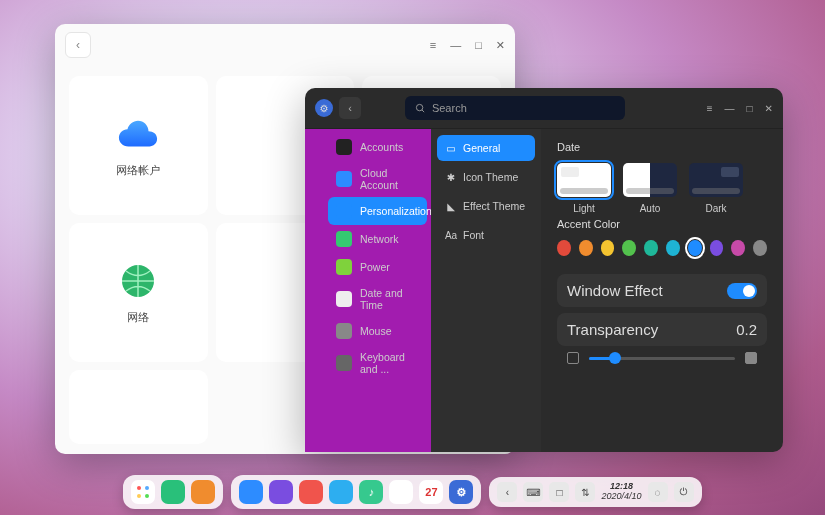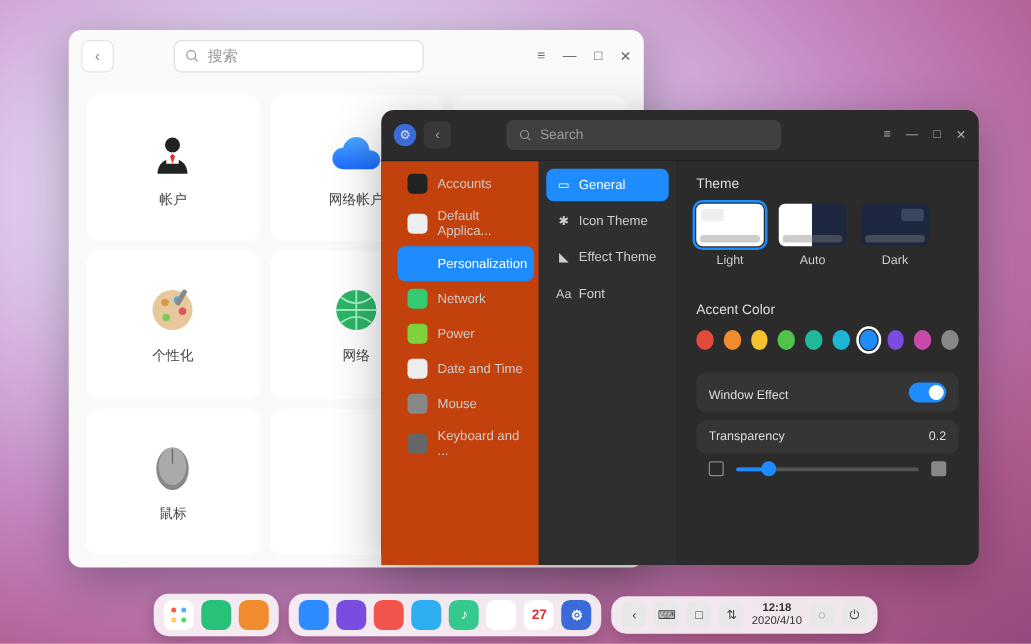--- a/index.html
+++ b/index.html
@@ -14,94 +14,76 @@
   .lw-winbtns { display:flex; gap:14px; margin-left:auto; color:#666; font-size:11px;}
   .lw-winbtns span{ cursor:pointer; }
   .tiles { flex:1; padding:10px 14px; display:grid; grid-template-columns:repeat(3,1fr); gap:8px; }
   .tile { background:#fff; border-radius:10px; display:flex; flex-direction:column; align-items:center; justify-content:center; gap:8px; font-size:11px; color:#444; padding:10px 4px;}
   .tile .ico { width:42px; height:42px; display:flex; align-items:center; justify-content:center; }
   
   .dark-win { left: 305px; top: 88px; width: 478px; height: 364px; background:#2b2b2b; color:#ddd; display:flex; flex-direction:column; font-size:11px;}
   .dw-header { display:flex; align-items:center; gap:6px; padding:8px 10px; border-bottom:1px solid #222;}
   .dw-logo { width:18px; height:18px; border-radius:50%; background:#3a6bd6; display:flex; align-items:center; justify-content:center; font-size:10px;}
   .dw-back { width:22px; height:22px; border-radius:5px; background:#383838; display:flex; align-items:center; justify-content:center; font-size:11px; color:#aaa;}
-  .dw-search { flex:0 0 220px; margin:0 auto; height:24px; background:#404040; border-radius:6px; display:flex; align-items:center; gap:6px; padding:0 10px; color:#999;}
+  .dw-search { flex:0 0 220px; margin:0 auto; height:24px; background:#0f172a; border-radius:6px; display:flex; align-items:center; gap:6px; padding:0 10px; color:#999;}
   .dw-winbtns { display:flex; gap:12px; margin-left:auto; color:#aaa; font-size:10px;}
   .dw-body { flex:1; display:flex; min-height:0;}
-  .sidebar { width:126px; background:#c2410c; overflow-y:auto; padding:4px 4px 4px 13px;}
+  .sidebar { width:126px; background:#a21caf; overflow-y:auto; padding:4px 4px 4px 23px;}
   .sidebar::-webkit-scrollbar{width:4px}.sidebar::-webkit-scrollbar-thumb{background:#444;border-radius:2px}
   .sb-item { display:flex; align-items:center; gap:8px; padding:6px 8px; border-radius:6px; color:#ccc; font-size:10.5px; cursor:pointer;}
   .sb-item.active { background:#1e8cff; color:#fff;}
   .sb-ico { width:16px; height:16px; border-radius:4px; flex-shrink:0; display:flex; align-items:center; justify-content:center; font-size:10px; color:#fff;}
   .subnav { width:110px; background:#2f2f2f; padding:6px;}
   .sn-item { display:flex; align-items:center; gap:6px; padding:7px 8px; border-radius:6px; color:#ccc; font-size:10.5px; cursor:pointer; margin-bottom:3px;}
   .sn-item.active { background:#1e8cff; color:#fff;}
   .sn-ico{width:12px;height:12px;display:flex;align-items:center;justify-content:center;font-size:10px;}
   .content { flex:1; padding:12px 16px; overflow:auto;}
   .sec-title { font-size:11px; color:#ddd; margin-bottom:10px;}
-  .theme-row { display:flex; gap:12px; margin-bottom:28px;}
+  .theme-row { display:flex; gap:12px; margin-bottom:4px;}
   .theme-opt { display:flex; flex-direction:column; align-items:center; gap:6px; font-size:10px; color:#ccc;}
   .theme-thumb { width:54px; height:34px; border-radius:5px; position:relative; overflow:hidden;}
   .theme-thumb.sel { outline:2px solid #1e8cff; outline-offset:1px;}
   .tb-light{background:#fff}.tb-light::after{content:"";position:absolute;left:4px;top:4px;width:18px;height:10px;background:#eee;border-radius:2px}
   .tb-auto{background:linear-gradient(90deg,#fff 50%,#1e2740 50%)}
   .tb-dark{background:#1e2740}.tb-dark::after{content:"";position:absolute;right:4px;top:4px;width:18px;height:10px;background:#3a4560;border-radius:2px}
   .theme-thumb::before{content:"";position:absolute;left:3px;right:3px;bottom:3px;height:6px;background:rgba(128,128,128,.4);border-radius:3px}
   .acc-row { display:flex; gap:8px; margin-bottom:18px;}
   .acc { width:16px; height:16px; border-radius:50%; cursor:pointer;}
   .acc.sel { outline:2px solid #fff; outline-offset:1px;}
-  .row { display:flex; align-items:flex-end; justify-content:space-between; padding:8px 10px; background:#353535; border-radius:8px; margin-bottom:6px; font-size:10px;}
+  .row { display:flex; align-items:flex-end; justify-content:space-between; padding:8px 10px; background:#353535; border-radius:8px; margin-bottom:6px; font-size:15px;}
   .toggle { width:30px; height:16px; border-radius:10px; background:#1e8cff; position:relative;}
   .toggle::after{content:"";position:absolute;right:2px;top:2px;width:12px;height:12px;background:#fff;border-radius:50%}
   .slider-row { display:flex; align-items:center; gap:10px; padding:6px 10px;}
   .slider { flex:1; height:3px; background:#555; border-radius:2px; position:relative;}
   .slider::before{content:"";position:absolute;left:0;top:0;height:100%;width:18%;background:#1e8cff;border-radius:2px}
   .slider::after{content:"";position:absolute;left:18%;top:50%;transform:translate(-50%,-50%);width:12px;height:12px;background:#1e8cff;border-radius:50%}
   .ico-sq{width:12px;height:12px;border:1px solid #888;border-radius:2px}
   
   .dock-wrap { position:absolute; left:0; right:0; bottom:6px; display:flex; align-items:center; justify-content:center; pointer-events:none;}
   .dock { pointer-events:auto; display:flex; align-items:center; gap:8px;}
   .dock-seg { background:rgba(255,255,255,.85); border-radius:12px; padding:5px 8px; display:flex; align-items:center; gap:6px; box-shadow:0 4px 12px rgba(0,0,0,.2);}
   .dock-ico { width:24px; height:24px; border-radius:7px; display:flex; align-items:center; justify-content:center; font-size:13px; color:#fff;}
   .tray-ico { width:20px; height:20px; border-radius:5px; background:#e8e8e8; display:flex; align-items:center; justify-content:center; font-size:10px; color:#444;}
-  .clock { font-size:9px; line-height:1.1; color:#333; text-align:center;}
+  .clock { font-size:9px; line-height:1.1; color:#333; text-align:center;font-style:italic;}
   svg{display:block}
 </style>
 </head>
 <body>
 
 <div class="win light-win">
   <div class="lw-header">
     <div class="back-btn">‹</div>
-    <div class="lw-search">
-      <svg width="12" height="12" viewBox="0 0 24 24" fill="none" stroke="#999" stroke-width="2">
-          <circle cx="10" cy="10" r="7"></circle>
-          <line x1="20" y1="20" x2="15" y2="15"></line>
-        </svg>
-      <span>搜索</span>
-    </div>
     <div class="lw-winbtns">
       <span>≡</span>
       <span>—</span>
       <span>□</span>
       <span>✕</span>
     </div>
   </div>
   <div class="tiles">
-    <div class="tile">
-      <div class="ico">
-        <svg width="36" height="36" viewBox="0 0 36 36">
-            <circle cx="18" cy="11" r="6" fill="#222"></circle>
-            <path d="M6 34c0-8 6-12 12-12s12 4 12 12z" fill="#222"></path>
-            <path d="M13 20l5-3 5 3v6h-10z" fill="#fff"></path>
-            <path d="M16 20l2-2 2 2-2 6z" fill="#d33"></path>
-          </svg>
-      </div>
-      <span>帐户</span>
-    </div>
     <div class="tile">
       <div class="ico">
         <svg width="44" height="30" viewBox="0 0 44 30">
             <path d="M34 28H12C6 28 2 24 2 19s4-9 9-9c1-5 6-9 11-9 6 0 11 5 11 11 5 0 9 3 9 8s-4 8-8 8z" fill="url(#cg)"></path>
             <defs>
               <linearGradient id="cg" x1="0" y1="0" x2="0" y2="1">
                 <stop stop-color="#4aa8ff"></stop>
                 <stop offset="1" stop-color="#1e6bff"></stop>
               </linearGradient>
             </defs>
@@ -165,22 +147,22 @@
       <span>✕</span>
     </div>
   </div>
   <div class="dw-body">
     <div class="sidebar" id="dw-sidebar">
         <div class="sb-item">
           <div class="sb-ico" style="background: rgb(34, 34, 34);"></div>
           <span>Accounts</span>
         </div>
         <div class="sb-item">
-          <div class="sb-ico" style="background: rgb(238, 238, 238);"></div>
-          <span>Default Applica...</span>
+          <div class="sb-ico" style="background: rgb(45, 140, 255);"></div>
+          <span>Cloud Account</span>
         </div>
         <div class="sb-item active">
           <div class="sb-ico" style="background: rgb(30, 140, 255);"></div>
           <span>Personalization</span>
         </div>
         <div class="sb-item">
           <div class="sb-ico" style="background: rgb(53, 201, 113);"></div>
           <span>Network</span>
         </div>
         <div class="sb-item">
@@ -212,21 +194,21 @@
         <div class="sn-item">
           <div class="sn-ico">◣</div>
           <span>Effect Theme</span>
         </div>
         <div class="sn-item">
           <div class="sn-ico">Aa</div>
           <span>Font</span>
         </div>
       </div>
     <div class="content">
-      <div class="sec-title">Theme</div>
+      <div class="sec-title">Date</div>
       <div class="theme-row" id="theme-row">
           <div class="theme-opt">
             <div class="theme-thumb tb-light sel"></div>
             <span>Light</span>
           </div>
           <div class="theme-opt">
             <div class="theme-thumb tb-auto"></div>
             <span>Auto</span>
           </div>
           <div class="theme-opt">

